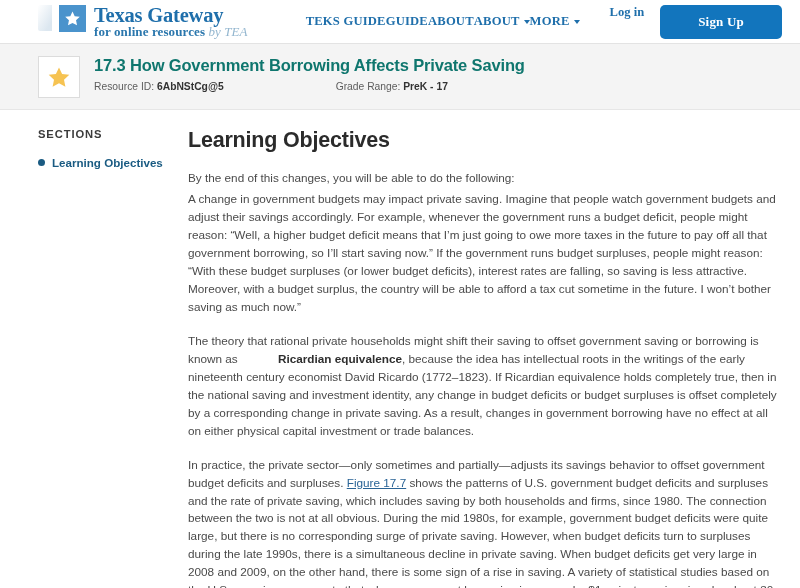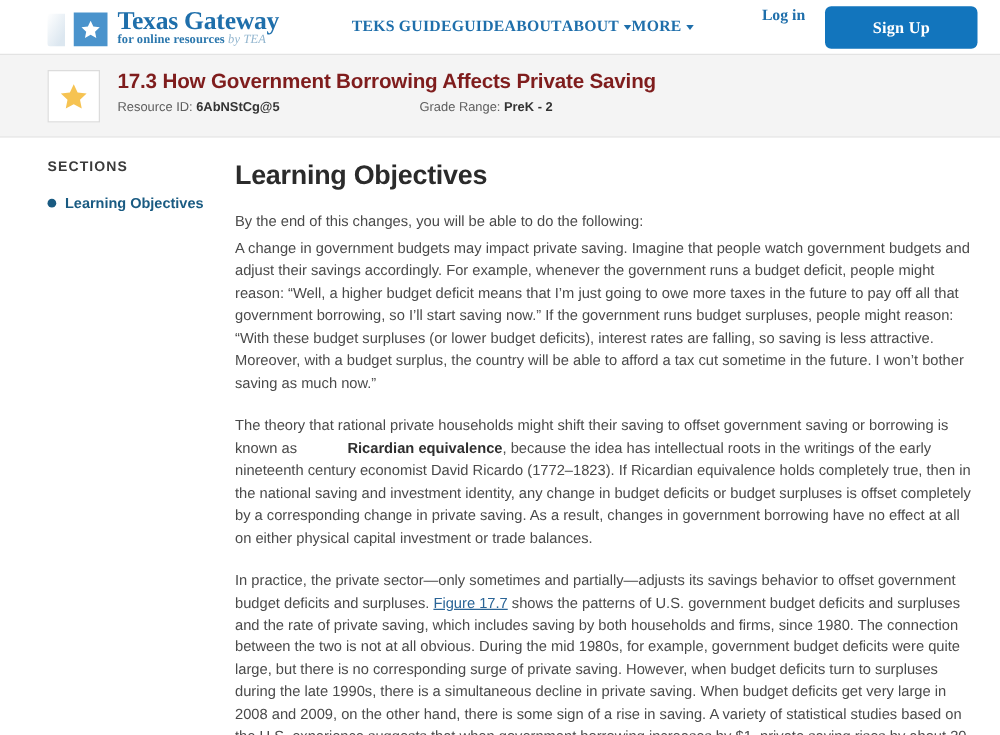--- a/index.html
+++ b/index.html
@@ -21,21 +21,21 @@
     height: 44px;
     background: #ffffff;
     border-bottom: 1px solid #e3e3e3;
     display: flex;
     align-items: center;
     padding: 0 18px 0 38px;
     box-sizing: border-box;
   }
   .logo {
     display: flex;
-    align-items: flex-end;
+    align-items: flex-start;
     gap: 7px;
     text-decoration: none;
   }
   .logo-swoosh {
     width: 14px;
     height: 26px;
     background: linear-gradient(120deg, rgba(225,235,243,0) 0%, #dce7f0 80%);
     border-radius: 2px 0 0 2px;
   }
   .logo-star-box {
@@ -54,21 +54,21 @@
     font-size: 20.5px;
     font-weight: bold;
     color: #1f6fab;
     letter-spacing: -0.2px;
     display: block;
     line-height: 20px;
   }
   .logo-sub {
     display: block;
     font-family: "Liberation Serif", serif;
-    font-size: 10px;
+    font-size: 13px;
     font-weight: bold;
     color: #2b77ad;
     letter-spacing: 0.1px;
     margin-top: 0;
   }
   .logo-sub i {
     color: #93b6cf;
     font-weight: normal;
   }
 
@@ -141,21 +141,21 @@
     display: flex;
     align-items: center;
     justify-content: center;
     flex: none;
     margin-top: 1px;
   }
   .res-meta { padding-top: 1px; }
   .res-title {
     font-size: 16.5px;
     font-weight: bold;
-    color: #7f1d1d;
+    color: #0f766e;
     margin: 0 0 7px 0;
     letter-spacing: -0.15px;
     line-height: 1.1;
   }
   .res-subline {
     display: flex;
     font-size: 10.3px;
     color: #5d5d5d;
   }
   .res-field { white-space: nowrap; }
@@ -283,21 +283,21 @@
 <div class="resource-band">
   <div class="star-box">
     <svg width="24" height="24" viewBox="0 0 24 24" aria-hidden="true">
       <polygon fill="#f6c352" points="12,2.4 15.1,8.9 22.3,9.8 17,14.7 18.4,21.8 12,18.3 5.6,21.8 7,14.7 1.7,9.8 8.9,8.9"></polygon>
     </svg>
   </div>
   <div class="res-meta">
     <div class="res-title">17.3 How Government Borrowing Affects Private Saving</div>
     <div class="res-subline">
       <span class="res-field"><span>Resource ID:</span> <b>6AbNStCg@5</b></span>
-      <span class="res-field grade"><span>Grade Range:</span> <b>PreK - 2</b></span>
+      <span class="res-field grade"><span>Grade Range:</span> <b>PreK - 17</b></span>
     </div>
   </div>
 </div>
 
 <div class="content">
 
   <aside class="sidebar">
     <div class="sections-head">SECTIONS</div>
     <a class="section-item" href="#">
       <span class="section-bullet"></span>

